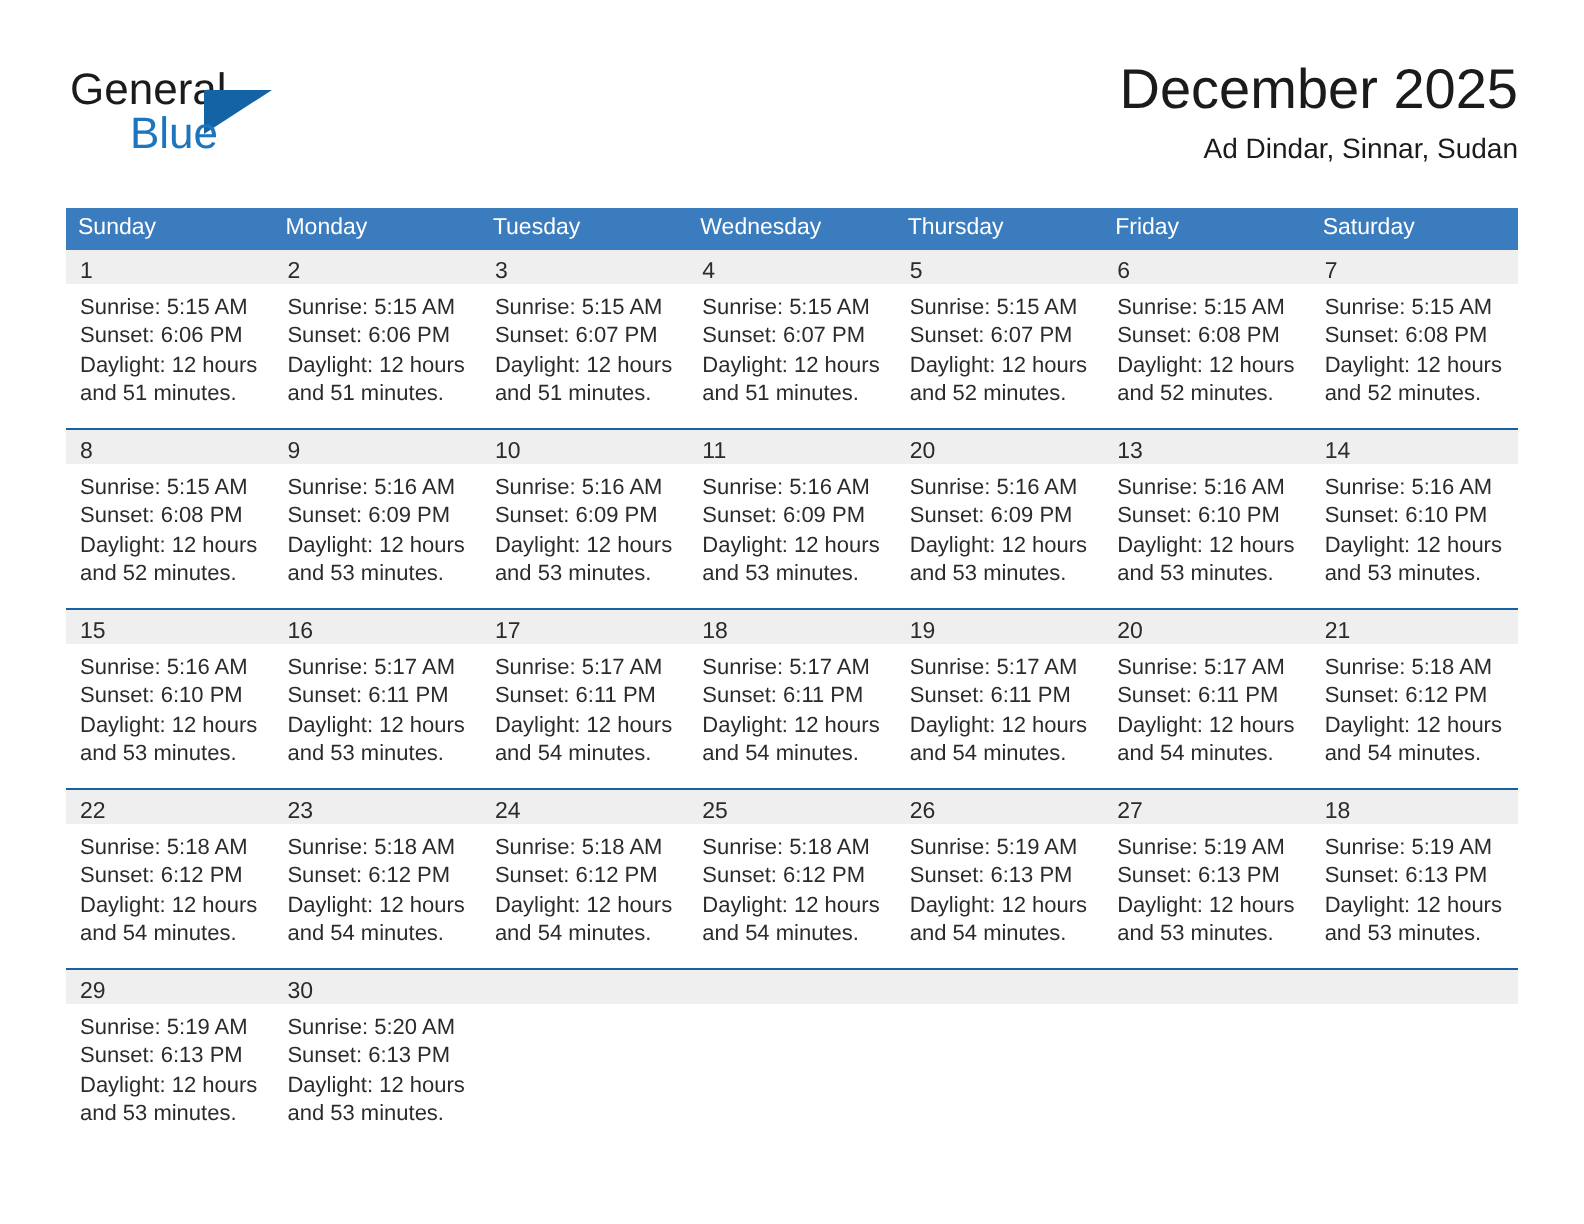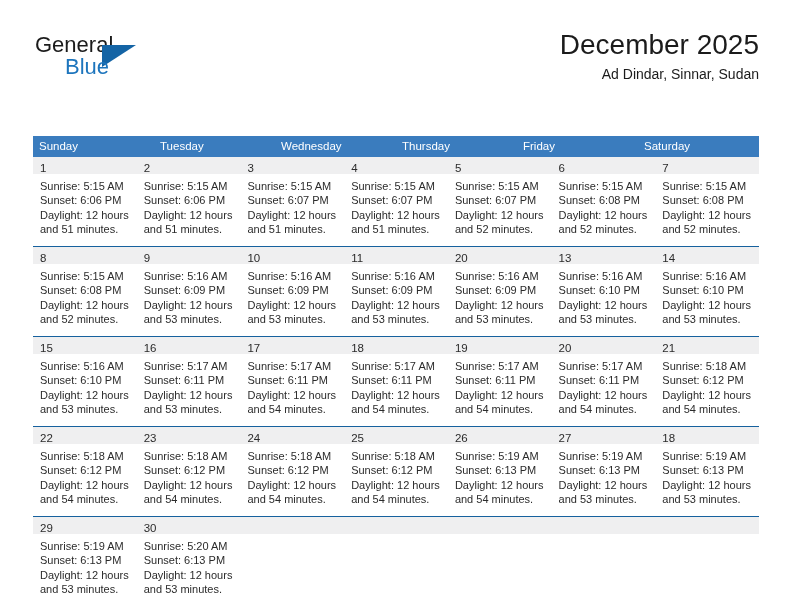--- a/index.html
+++ b/index.html
@@ -87,21 +87,20 @@
   
   .calendar {
     position: absolute;
     left: 33px;
     top: 104px;
     width: 726px;
   }
   .row {
     display: flex;
     width: 100%;
-    margin-top: 32px;
   }
   .dow-row {
     background: #3a7cbe;
   }
   .dow {
     flex: 1 1 0;
     min-width: 0;
     box-sizing: border-box;
     padding: 4px 6px 5px 6px;
     font-size: 11.5px;
@@ -174,20 +173,21 @@
       <div class="cal-title">December 2025</div>
       <div class="cal-subtitle">Ad Dindar, Sinnar, Sudan</div>
     </div>
 
   </div>
 
   <div class="calendar">
 
     <div class="row dow-row">
       <div class="dow">Sunday</div>
+      <div class="dow">Monday</div>
       <div class="dow">Tuesday</div>
       <div class="dow">Wednesday</div>
       <div class="dow">Thursday</div>
       <div class="dow">Friday</div>
       <div class="dow">Saturday</div>
     </div>
 
     <div id="weeks-container">
         <div class="week">
           <div class="week-inner">

